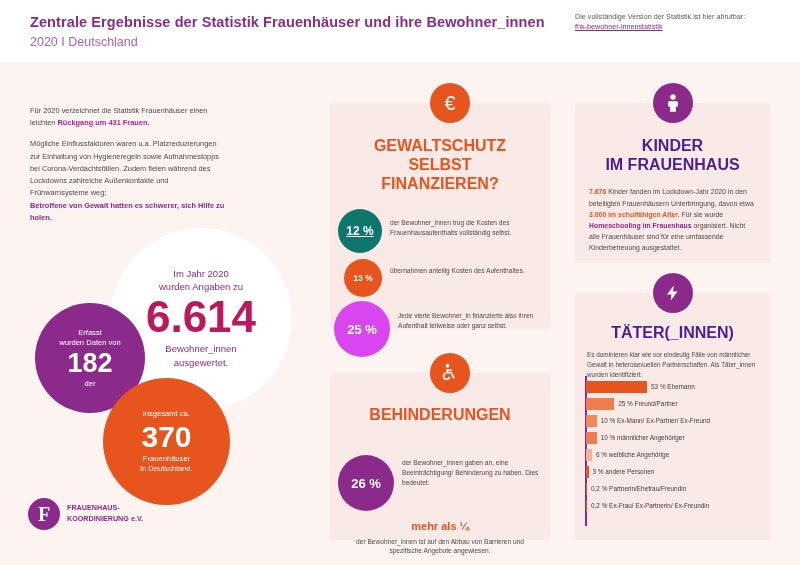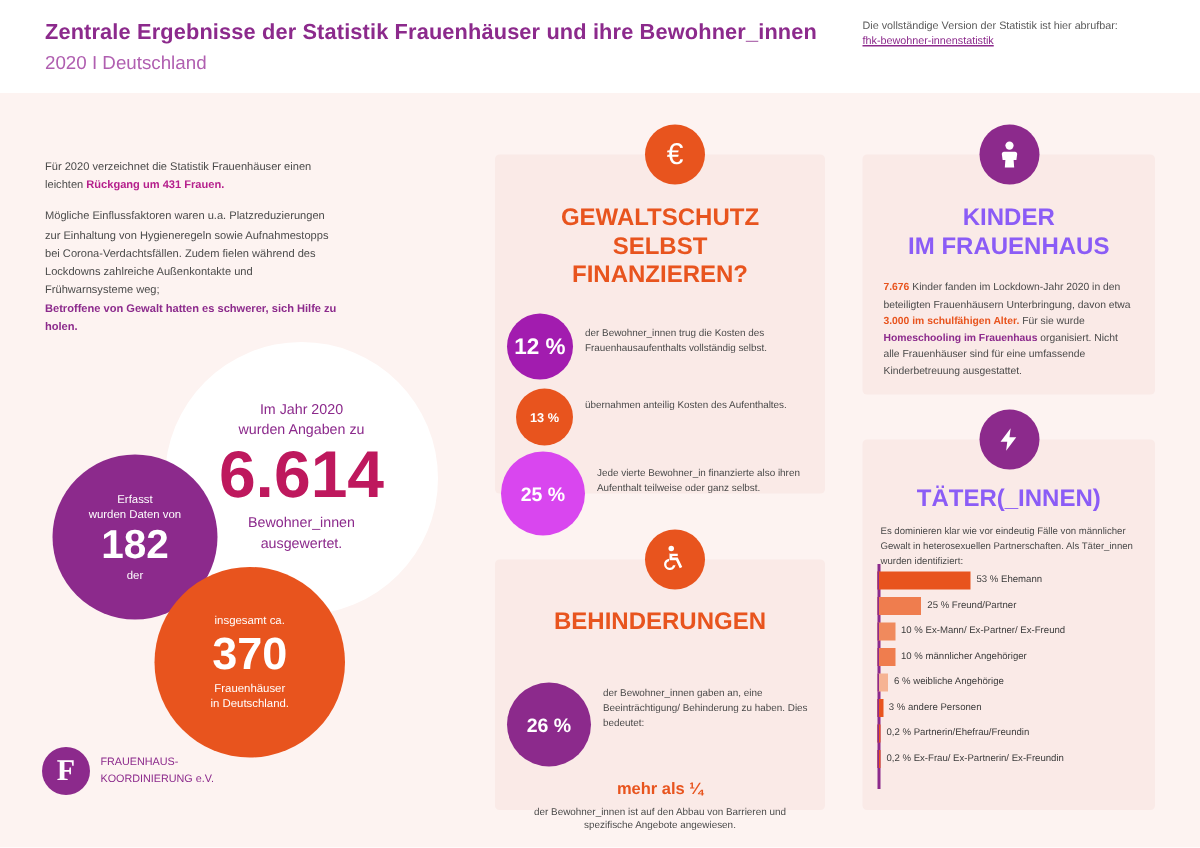--- a/index.html
+++ b/index.html
@@ -82,54 +82,54 @@
     position: absolute; left: 28px; top: 498px;
     display: flex; align-items: center;
   }
   .logo-mark {
     width: 32px; height: 32px; border-radius: 50%;
     background: #8c2a8c; color: #fff;
     display: flex; align-items: center; justify-content: center;
     font-size: 20px; font-weight: bold; font-family: "Liberation Serif", serif;
   }
   .logo-text {
-    margin-left: 7px; font-size: 7.2px; font-weight: normal;
+    margin-left: 7px; font-size: 7.2px; font-weight: bold;
     color: #8c2a8c; line-height: 1.5;
   }
 
   
   .panel {
     position: absolute; background: #faeae7;
     border-radius: 3px;
   }
   .panel-icon {
     position: absolute; width: 40px; height: 40px; border-radius: 50%;
     background: #e8541e; color: #fff;
     display: flex; align-items: center; justify-content: center;
     font-size: 20px; line-height: 1;
   }
   .panel-title {
     text-align: center; font-size: 16px; font-weight: bold;
     color: #e8541e; line-height: 1.2;
   }
-  .panel-title.purple { color: #8b5cf6; }
+  .panel-title.purple { color: #4c1d95; }
 
   
   #panel-gewalt { left: 330px; top: 103px; width: 220px; height: 226px; }
   #icon-gewalt { left: 430px; top: 83px; }
   #panel-gewalt .panel-title { margin-top: 33px; }
   .bubble-row { position: absolute; display: flex; align-items: flex-start; }
   .bubble {
     border-radius: 50%; color: #fff; font-weight: bold;
     display: flex; align-items: center; justify-content: center;
     flex: none;
   }
   .bubble-txt { font-size: 6.6px; color: #4a4a4a; line-height: 1.5; }
   #br1 { left: 8px; top: 106px; width: 208px; }
-  #br1 .bubble { width: 44px; height: 44px; background: #a21caf; font-size: 15px; }
+  #br1 .bubble { width: 44px; height: 44px; background: #0f766e; font-size: 12px; text-decoration: underline; }
   #br1 .bubble-txt { margin-left: 8px; margin-top: 9px; width: 150px; }
   #br2 { left: 14px; top: 156px; width: 202px; }
   #br2 .bubble { width: 38px; height: 38px; background: #e8541e; font-size: 8.5px; }
   #br2 .bubble-txt { margin-left: 8px; margin-top: 7px; width: 150px; }
   #br3 { left: 4px; top: 198px; width: 212px; }
   #br3 .bubble { width: 56px; height: 56px; background: #d946ef; font-size: 13px; }
   #br3 .bubble-txt { margin-left: 8px; margin-top: 10px; width: 145px; }
 
   
   #panel-kinder { left: 575px; top: 103px; width: 195px; height: 160px; }

